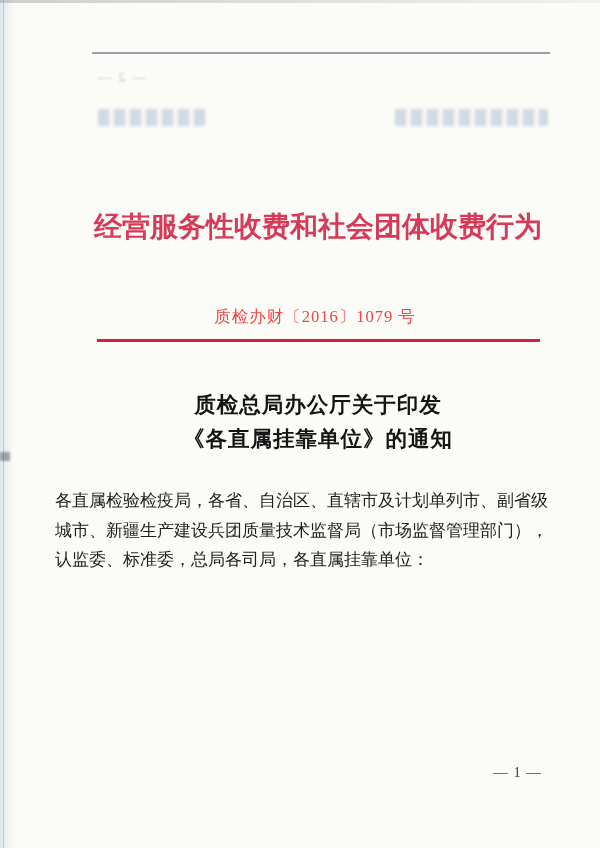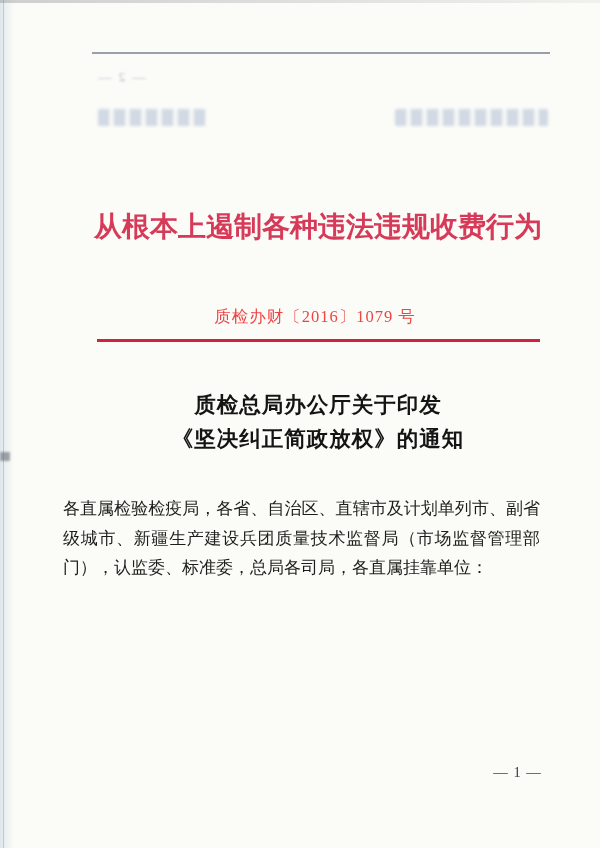--- a/index.html
+++ b/index.html
@@ -127,21 +127,21 @@
   .body-text {
     position: absolute;
     left: 55px; top: 486px;
     width: 493px;
     font-size: 17px;
     line-height: 29.7px;
     color: #1d1d1b;
     text-align: justify;
     text-justify: inter-ideograph;
   }
-  .body-text p { margin: 8px; }
+  .body-text p { margin: 0; }
   .body-text p.indent { text-indent: 2em; }
   
   .page-number {
     position: absolute;
     left: 480px; top: 764px;
     width: 75px;
     text-align: center;
     font-size: 14.5px;
     letter-spacing: 1px;
     color: #39404a;
@@ -154,29 +154,29 @@
 
   <div class="edge-tint"></div>
   <div class="edge-line"></div>
   <div class="top-shade"></div>
   <div class="top-rule"></div>
   <div class="ghost-pagenum">— 2 —</div>
   <div class="ghost-stripe left"></div>
   <div class="ghost-stripe right"></div>
   <div class="edge-mark"></div>
 
-  <h1 class="banner">从根本上遏制各种违法违规收费行为</h1>
+  <h1 class="banner">经营服务性收费和社会团体收费行为</h1>
 
   <div class="doc-number">质检办财〔2016〕1079 号</div>
 
   <div class="red-rule"></div>
 
   <h2 class="doc-title">
     <span>质检总局办公厅关于印发</span><br>
-    <span>《坚决纠正简政放权》的通知</span>
+    <span>《各直属挂靠单位》的通知</span>
   </h2>
 
   <div class="body-text">
     <p>各直属检验检疫局，各省、自治区、直辖市及计划单列市、副省级城市、新疆生产建设兵团质量技术监督局（市场监督管理部门），认监委、标准委，总局各司局，各直属挂靠单位：</p>
   </div>
 
   <div class="page-number">— 1 —</div>
 
 </div>
 

